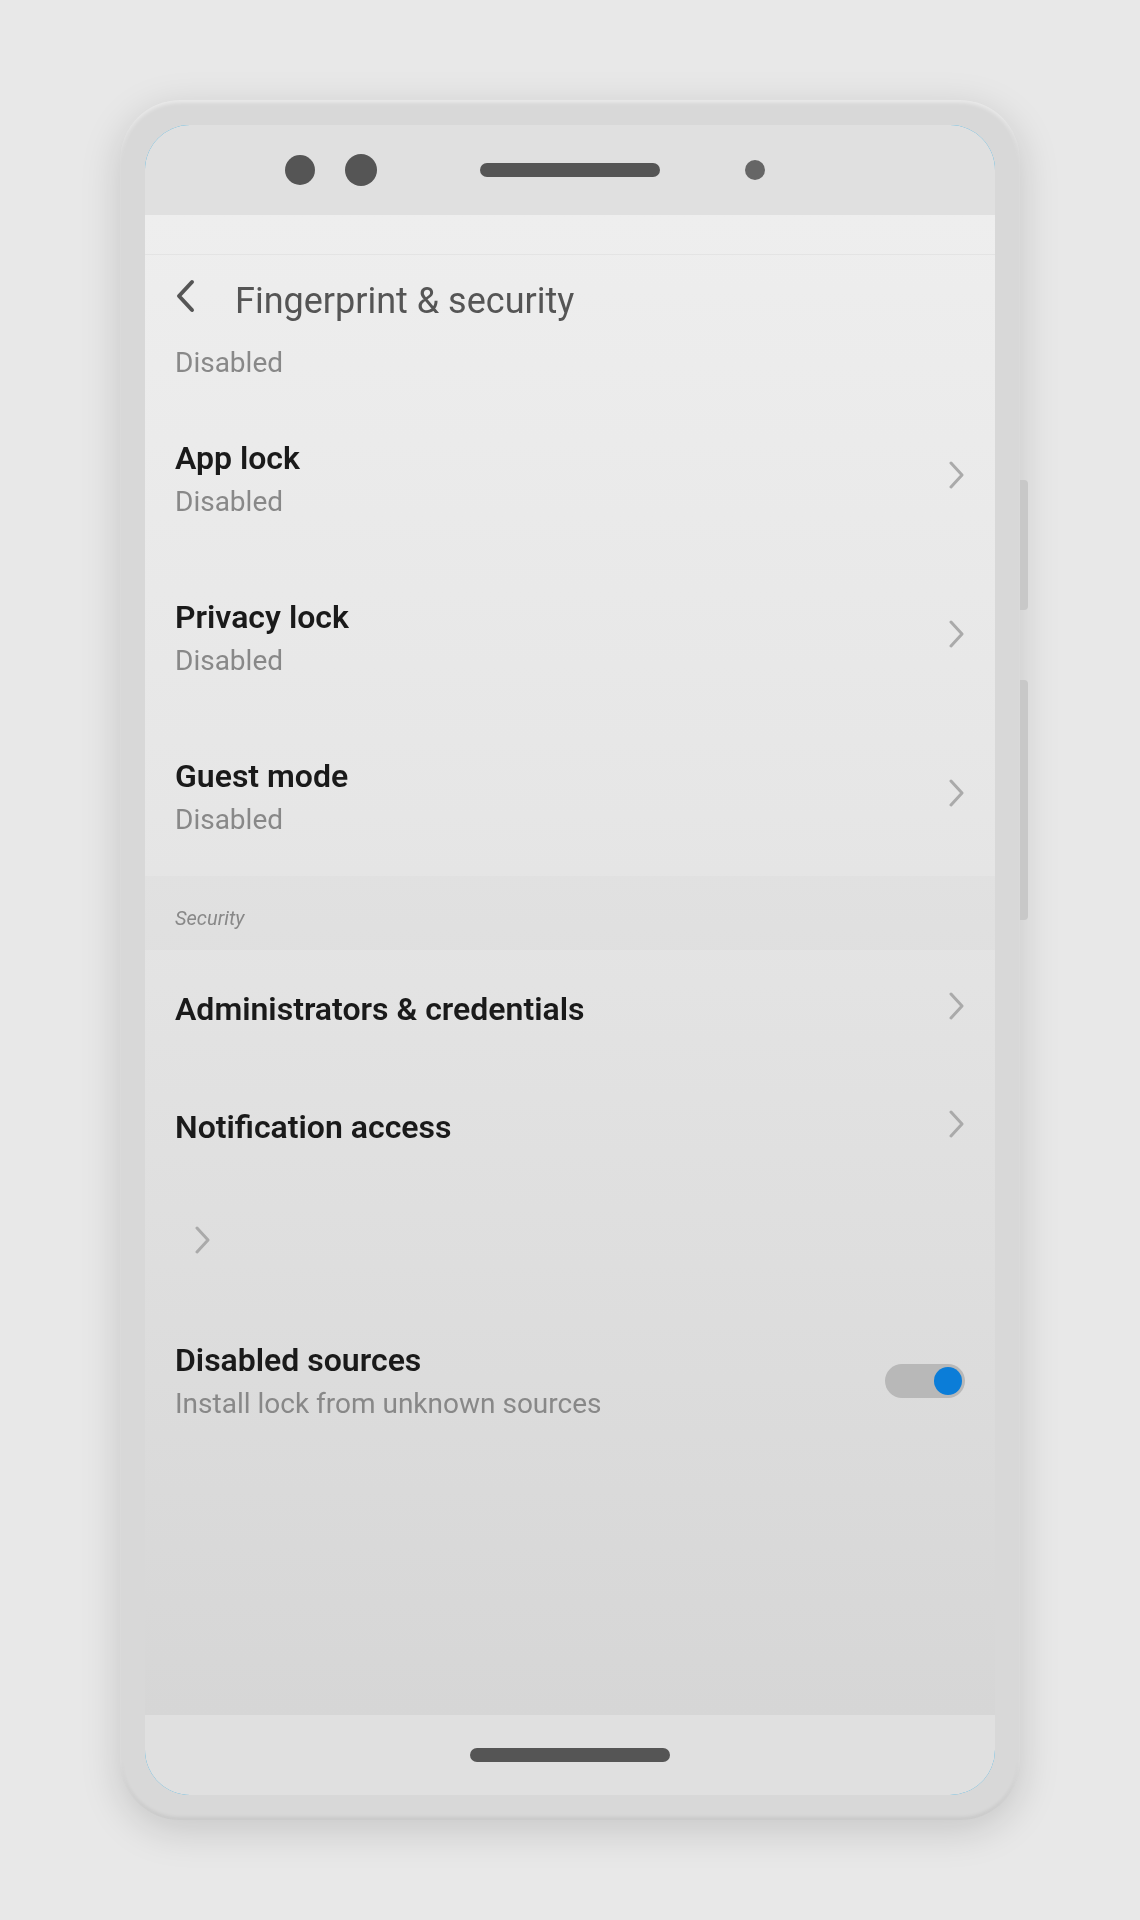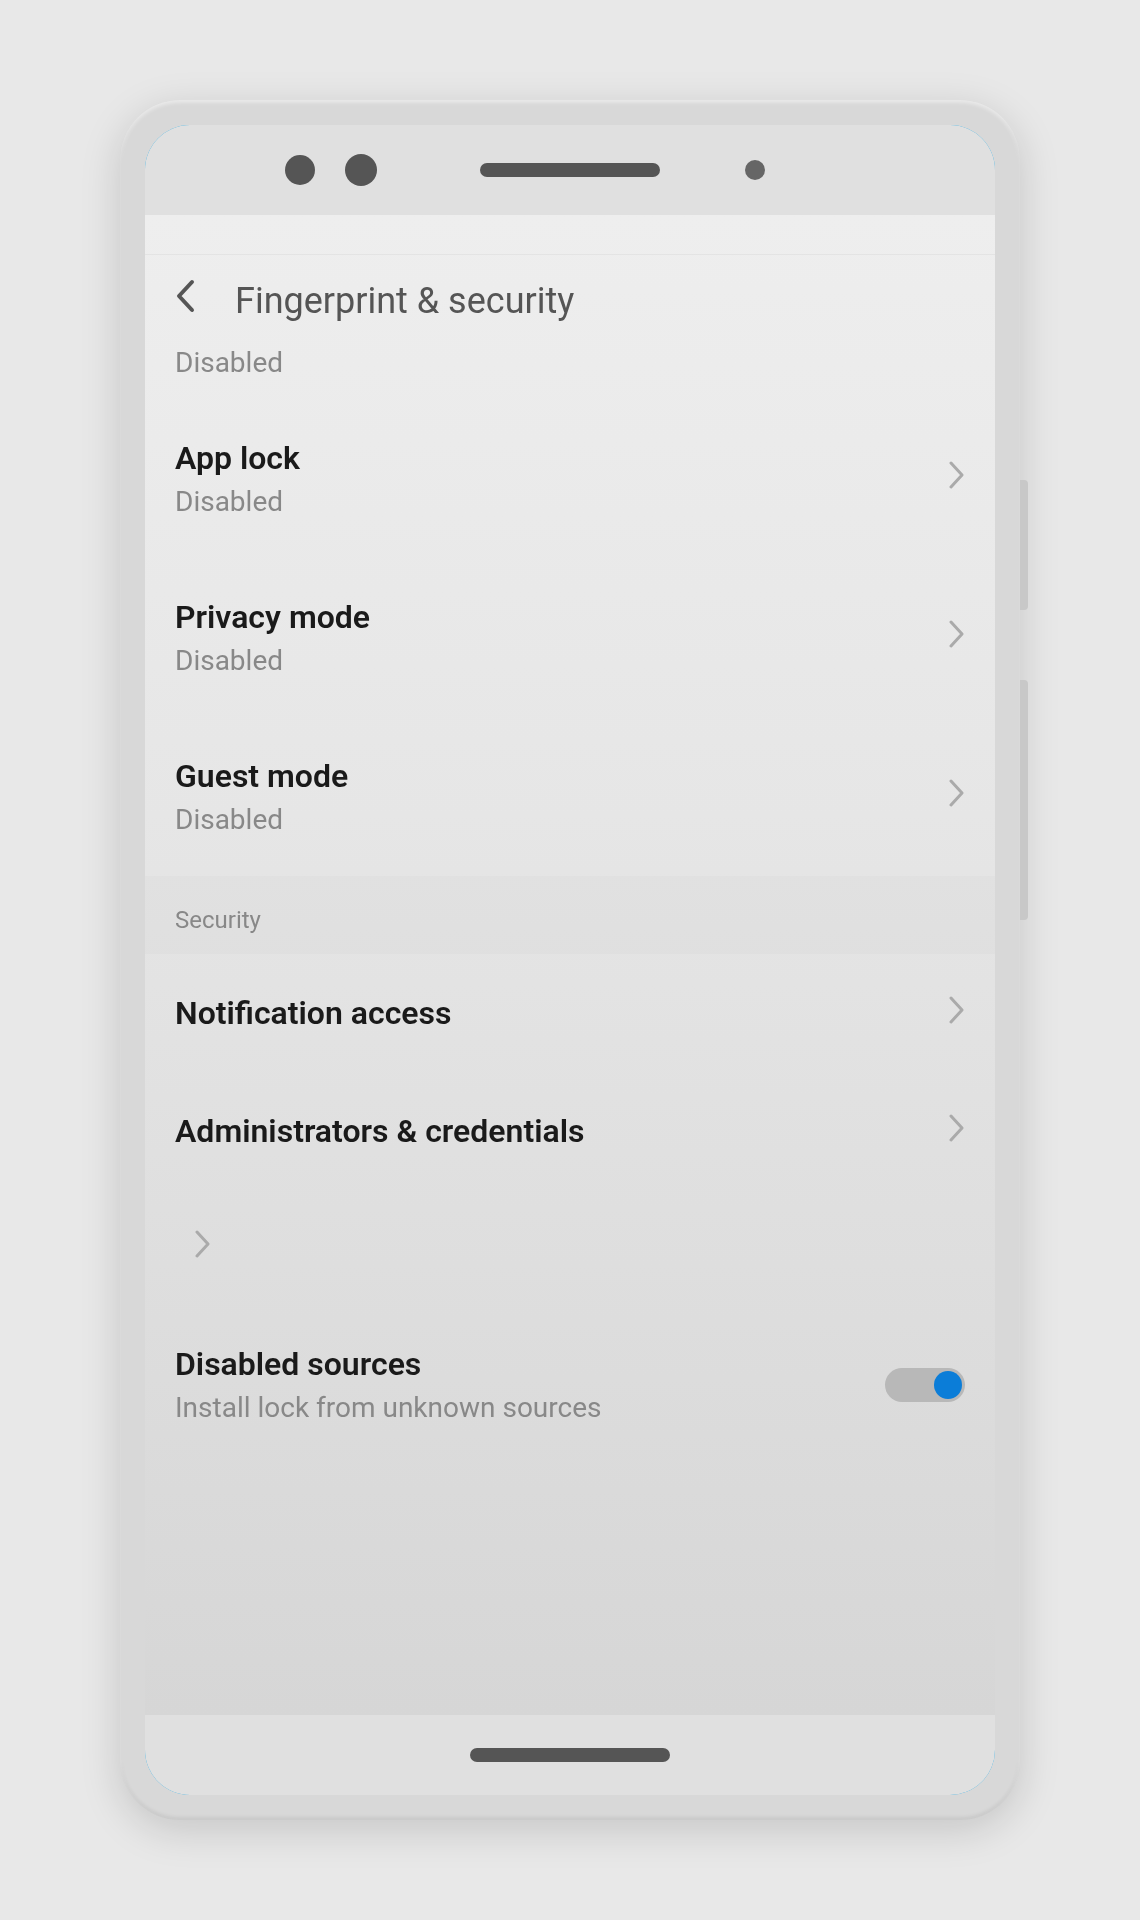--- a/index.html
+++ b/index.html
@@ -126,23 +126,24 @@
       color: #888;
       font-weight: 400;
     }
     .chevron {
       font-size: 30px;
       color: #aaa;
       padding-left: 20px;
     }
     .section-header {
       padding: 30px 30px 20px 30px;
-      font-size: 24px;
+      font-size: 20px;
       color: #888;
       background: rgba(0,0,0,0.015);
+      font-style: italic;
     }
     .list-item-single .item-title {
       margin-bottom: 0;
     }
     .toggle-track {
       width: 80px;
       height: 34px;
       background: #b8b8b8;
       border-radius: 20px;
       position: relative;
@@ -225,21 +226,21 @@
         </div>
         <span class="chevron">
           <svg width="16" height="28" viewBox="0 0 16 28">
               <path d="M 2 2 L 13 14 L 2 26" stroke="#aaa" stroke-width="3" fill="none" stroke-linecap="round" stroke-linejoin="round"></path>
             </svg>
         </span>
       </div>
 
       <div class="list-item">
         <div class="item-content">
-          <div class="item-title">Privacy mode</div>
+          <div class="item-title">Privacy lock</div>
           <div class="item-subtitle">Disabled</div>
         </div>
         <span class="chevron">
           <svg width="16" height="28" viewBox="0 0 16 28">
               <path d="M 2 2 L 13 14 L 2 26" stroke="#aaa" stroke-width="3" fill="none" stroke-linecap="round" stroke-linejoin="round"></path>
             </svg>
         </span>
       </div>
 
       <div class="list-item">
@@ -251,32 +252,32 @@
           <svg width="16" height="28" viewBox="0 0 16 28">
               <path d="M 2 2 L 13 14 L 2 26" stroke="#aaa" stroke-width="3" fill="none" stroke-linecap="round" stroke-linejoin="round"></path>
             </svg>
         </span>
       </div>
 
       <div class="section-header">Security</div>
 
       <div class="list-item list-item-single">
         <div class="item-content">
+          <div class="item-title">Administrators &amp; credentials</div>
+        </div>
+        <span class="chevron">
+          <svg width="16" height="28" viewBox="0 0 16 28">
+              <path d="M 2 2 L 13 14 L 2 26" stroke="#aaa" stroke-width="3" fill="none" stroke-linecap="round" stroke-linejoin="round"></path>
+            </svg>
+        </span>
+      </div>
+
+      <div class="list-item list-item-single">
+        <div class="item-content">
           <div class="item-title">Notification access</div>
-        </div>
-        <span class="chevron">
-          <svg width="16" height="28" viewBox="0 0 16 28">
-              <path d="M 2 2 L 13 14 L 2 26" stroke="#aaa" stroke-width="3" fill="none" stroke-linecap="round" stroke-linejoin="round"></path>
-            </svg>
-        </span>
-      </div>
-
-      <div class="list-item list-item-single">
-        <div class="item-content">
-          <div class="item-title">Administrators &amp; credentials</div>
         </div>
         <span class="chevron">
           <svg width="16" height="28" viewBox="0 0 16 28">
               <path d="M 2 2 L 13 14 L 2 26" stroke="#aaa" stroke-width="3" fill="none" stroke-linecap="round" stroke-linejoin="round"></path>
             </svg>
         </span>
       </div>
 
       <div class="list-item list-item-single">
         <span class="chevron">

